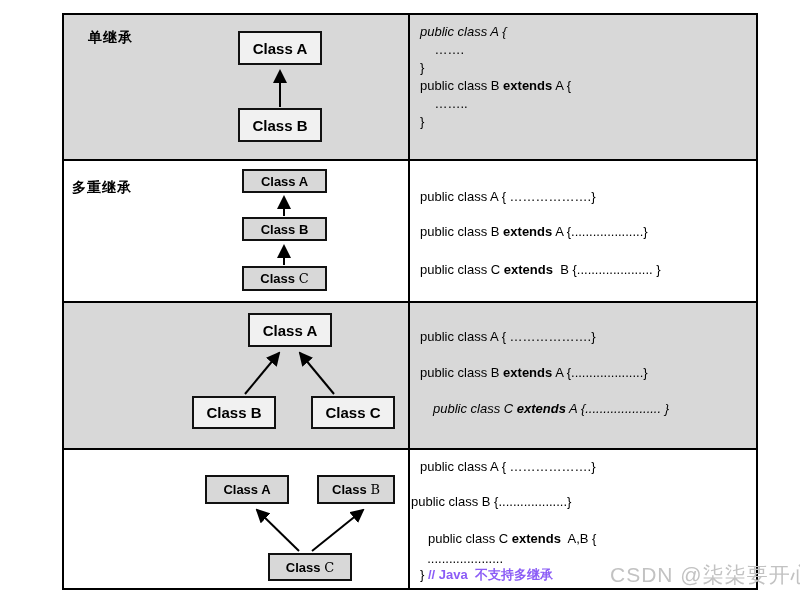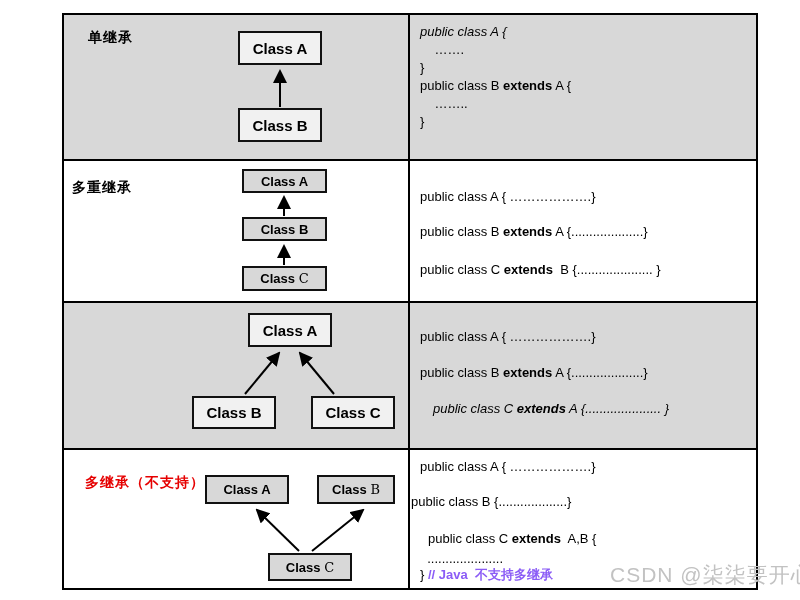--- a/index.html
+++ b/index.html
@@ -105,21 +105,20 @@
       </div>
       <div class="cell cell-right">
         <div class="codeline" style="left:10px;top:26px;"><span>public class A { ……………….}</span></div>
         <div class="codeline" style="left:10px;top:62px;"><span>public class B </span><span style="font-weight: bold;">extends</span><span> A {....................}</span></div>
         <div class="codeline" style="left:23px;top:98px;font-style:italic;"><span>public class C </span><span style="font-weight: bold;">extends</span><span> A {..................... }</span></div>
       </div>
     </div>
 
     <div class="row r4">
       <div class="cell cell-left">
-        <span class="rowlabel" style="left:21px;top:24px;"><span style="color: rgb(230, 0, 0);">多继承（不支持）</span></span>
         <div class="cbox boxgray" style="left:141px;top:25px;width:84px;height:29px;"><span>Class A</span></div>
         <div class="cbox boxgray" style="left:253px;top:25px;width:78px;height:29px;"><span>Class </span><span style="font-weight: normal; font-family: &quot;DejaVu Serif&quot;, serif;">B</span></div>
         <div class="cbox boxgray" style="left:204px;top:103px;width:84px;height:28px;"><span>Class </span><span style="font-weight: normal; font-family: &quot;DejaVu Serif&quot;, serif;">C</span></div>
         <svg class="arrows" width="344" height="138">
           <defs>
             <marker id="m4" markerWidth="7" markerHeight="7" refX="6" refY="3.5" orient="auto">
               <path d="M0,0 L7,3.5 L0,7 Z" fill="#000"></path>
             </marker>
           </defs>
           <line x1="235" y1="101" x2="193" y2="60" stroke="#000" stroke-width="2" marker-end="url(#m4)"></line>

